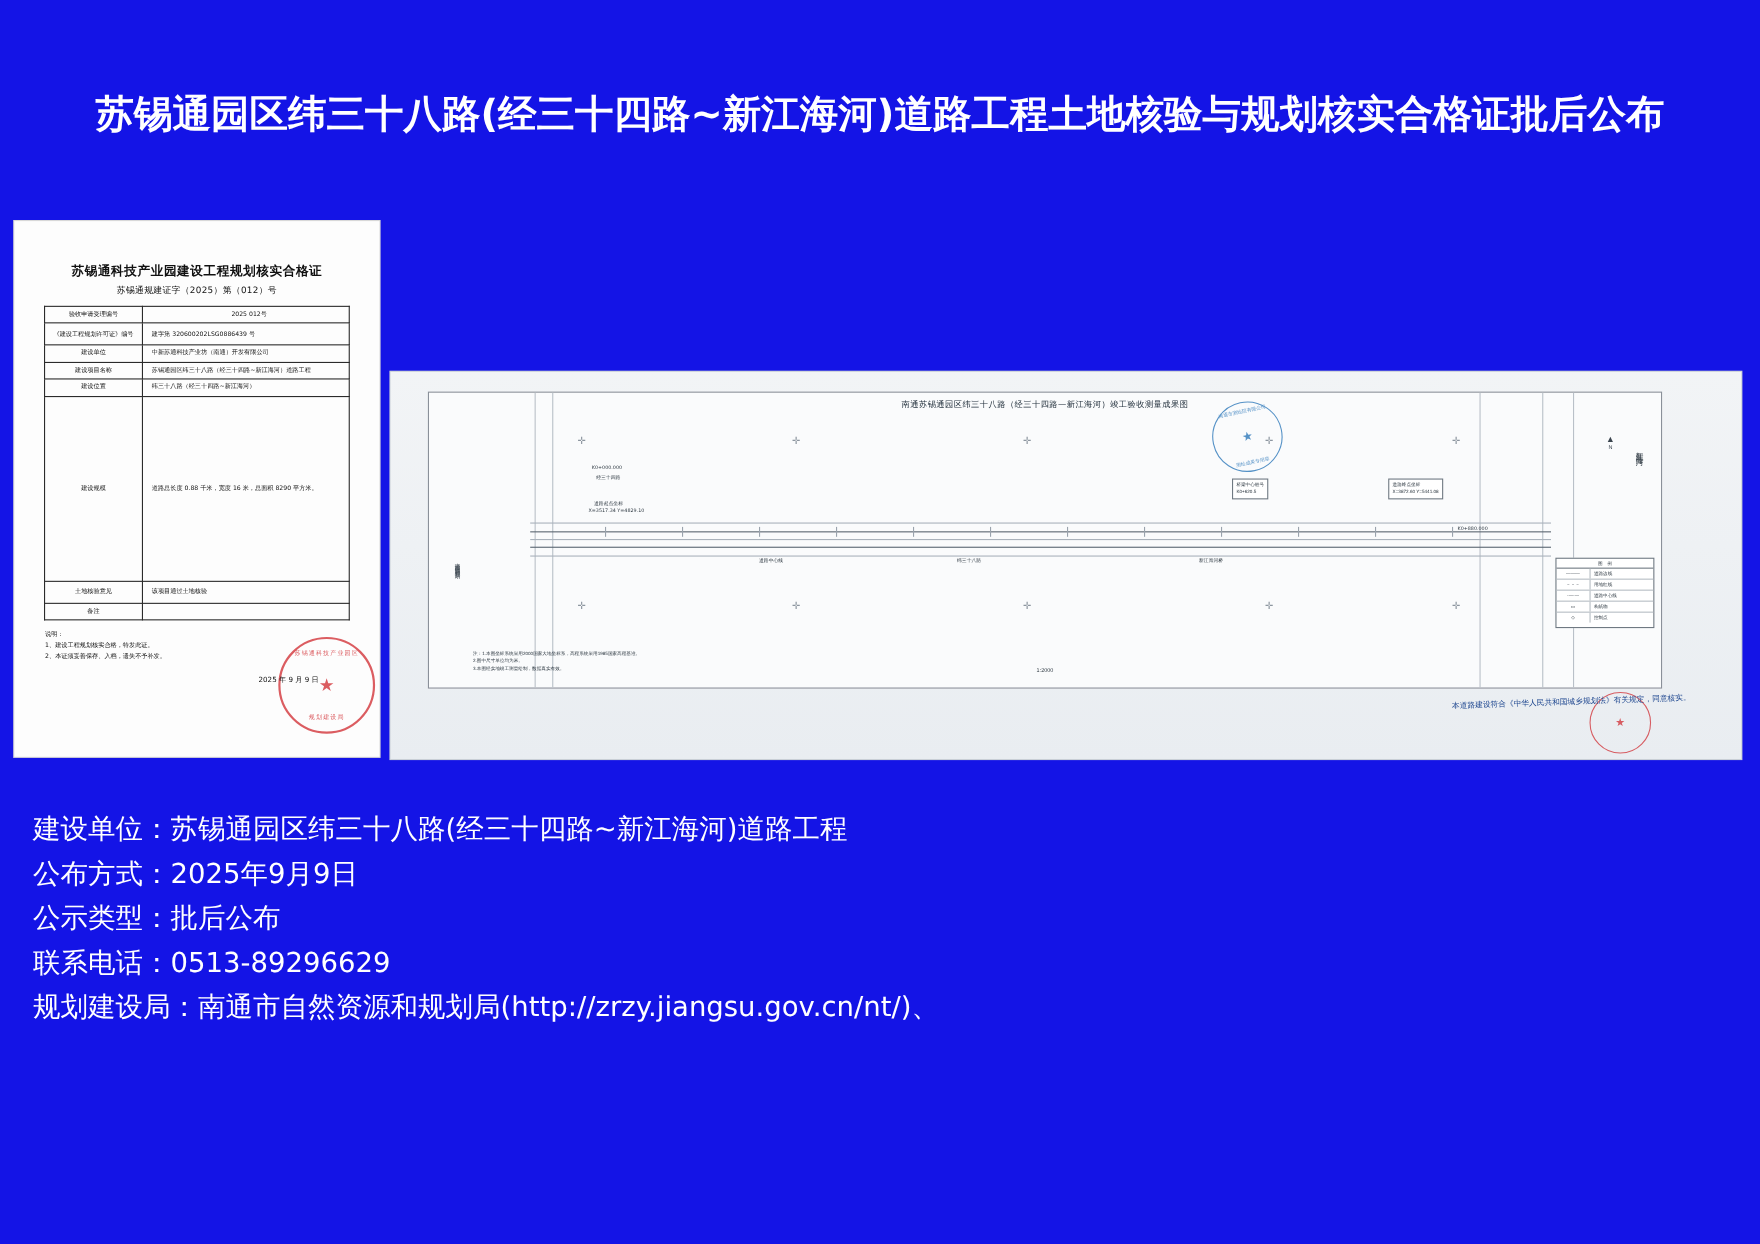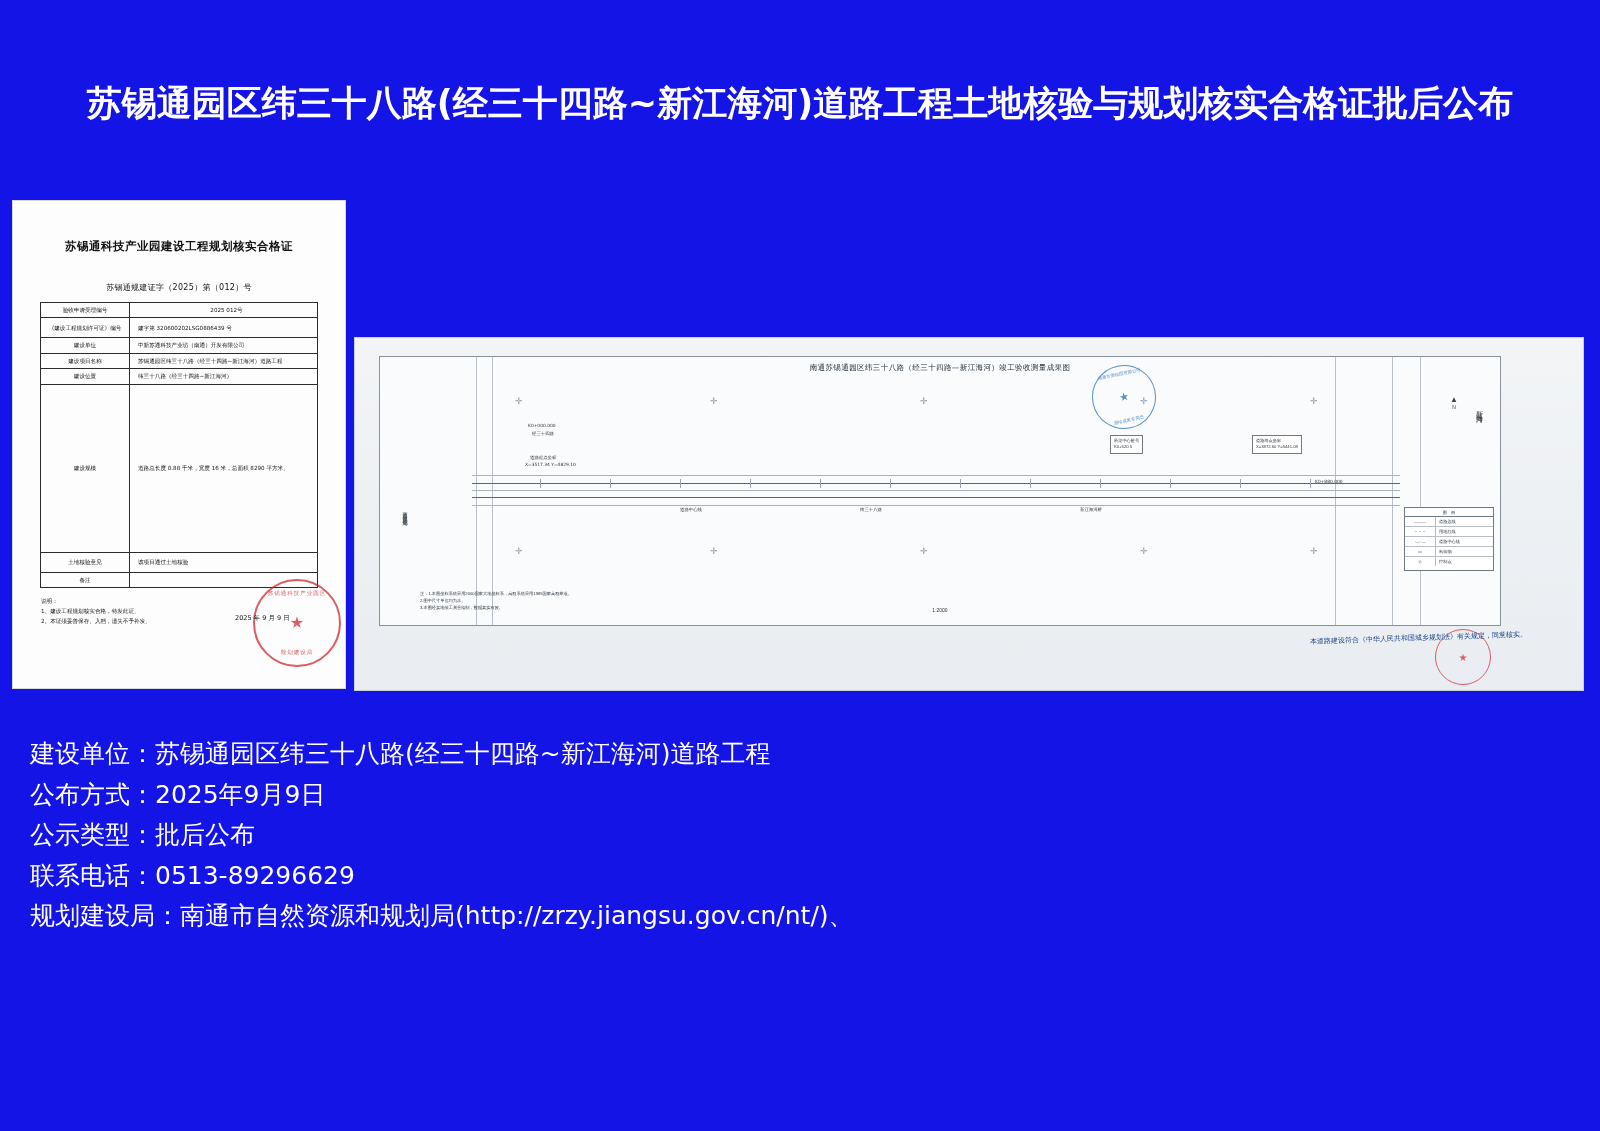--- a/index.html
+++ b/index.html
@@ -55,21 +55,21 @@
   #cert-title {
     text-align: center;
     font-size: 11.5px;
     font-weight: 700;
     margin-top: 38px;
     letter-spacing: 0.5px;
   }
   #cert-number {
     text-align: center;
     font-size: 8px;
-    margin-top: 28px;
+    margin-top: 4px;
     letter-spacing: 0.3px;
   }
   #cert-table {
     margin: 9px auto 0 auto;
     width: 278px;
     border-collapse: collapse;
     table-layout: fixed;
   }
   #cert-table td {
     border: 1px solid #2b2b2b;
@@ -149,21 +149,21 @@
     left: 355px;
     top: 140px;
     width: 1228px;
     height: 352px;
     background: linear-gradient(180deg,#f2f4f6 0%,#eef1f4 45%,#e9edf1 100%);
     box-shadow: 0 0 0 1px #c9cfd6;
     overflow: hidden;
   }
   #drawing-inner {
     position: absolute;
-    left: 24px;
+    left: 34px;
     top: 18px;
     width: 1120px;
     height: 268px;
     border: 1px solid #8a9099;
     background: #fafbfc;
   }
   #drawing-title {
     position: absolute;
     left: 0;
     top: 6px;

